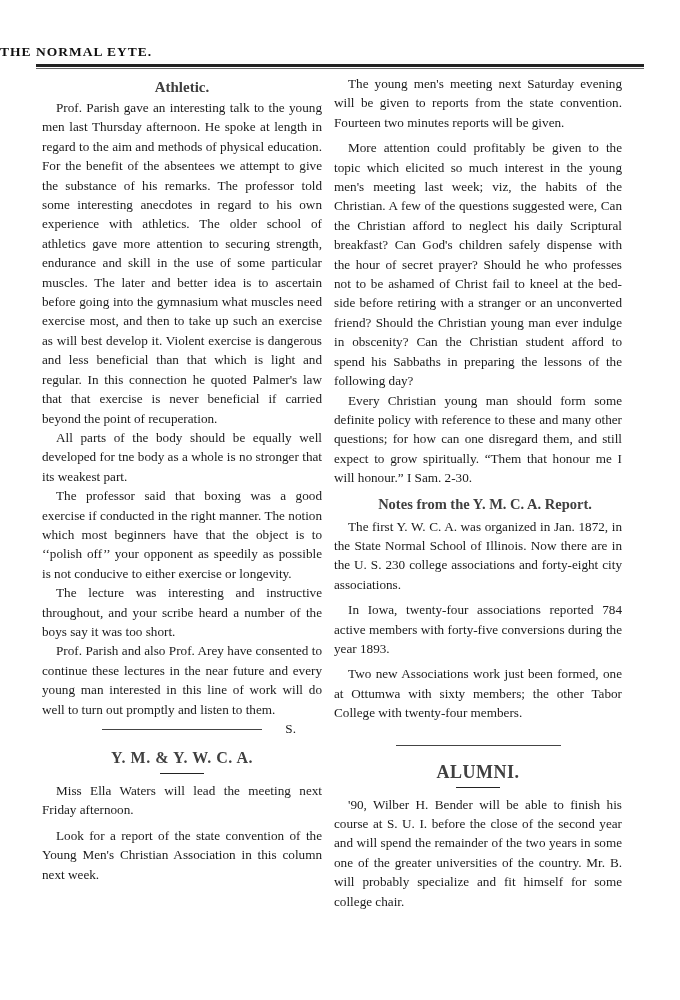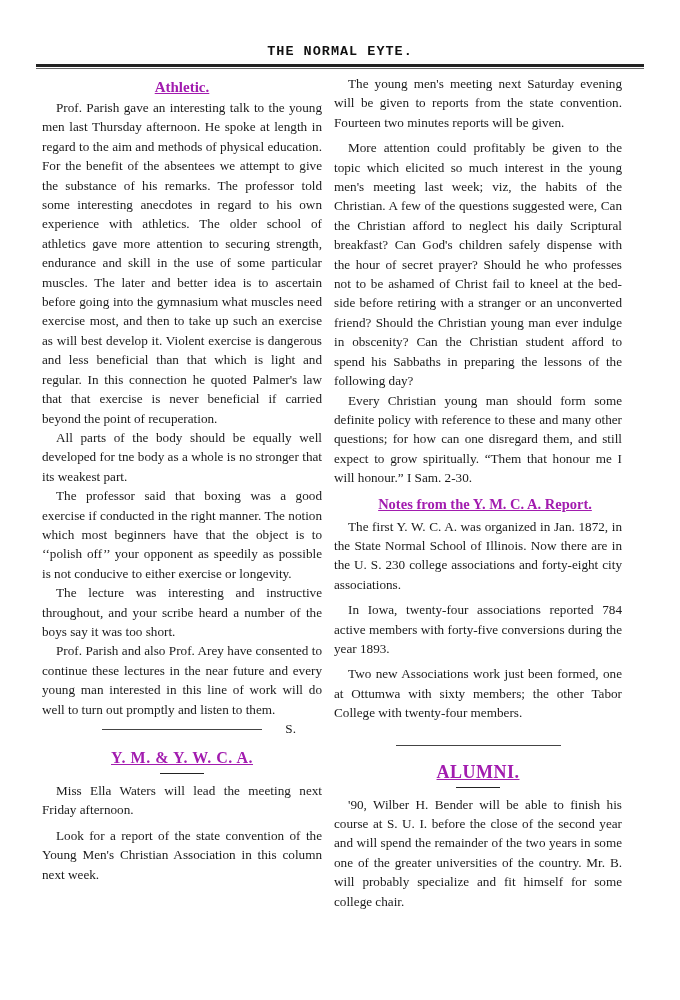--- a/index.html
+++ b/index.html
@@ -2,42 +2,42 @@
 <html><head>
   <meta charset="utf-8">
   <style>
     html, body { margin: 0; padding: 0; background: #ffffff; }
     body {
       width: 680px; height: 1000px; position: relative; overflow: hidden;
       font-family: "DejaVu Serif", "Liberation Serif", serif;
       color: #1a1a1a;
     }
     .masthead {
-      position: absolute; left: 0; top: 44px; width: 680px; text-align: center;
-      font-family: Liberation Mono, monospace; font-weight: bold; font-size: 13.5px;
+      position: absolute; left: 0; top: 44px; width: 680px; 
+      font-family: Liberation Serif, serif; font-weight: bold; font-size: 13.5px;
       letter-spacing: 1px; color: #111;
     }
     .rule-thick {
       position: absolute; left: 36px; top: 64px; width: 608px; height: 3px; background: #222;
     }
     .rule-thin {
       position: absolute; left: 36px; top: 68px; width: 608px; height: 1px; background: #666;
     }
     .col {
       position: absolute; top: 74px; width: 280px;
       font-family: "Liberation Serif", serif; font-size: 13.2px; line-height: 19.4px;
       text-align: justify;
     }
     .col.left { left: 42px; }
     .col.right { left: 334px; width: 288px; }
     .col p { margin: 0; text-indent: 14px; }
     .col p.gap { margin-top: 6px; }
     h2.section {
       margin: 0; text-align: center; font-family: "Liberation Serif", serif;
-      font-weight: bold; color: #a21caf; text-decoration: underline;
+      font-weight: bold; color: #404040;
     }
     h2.athletic { font-size: 15px; line-height: 22px; margin-top: 2px; }
     h2.ymca { font-size: 16px; line-height: 24px; letter-spacing: 0.5px; }
     h2.notes { font-size: 14.5px; line-height: 22px; text-align: center; padding-left: 14px; margin: 5px 0 2px; }
     h2.alumni { font-size: 18px; line-height: 24px; letter-spacing: 0.5px; }
     .short-rule { width: 44px; height: 1px; background: #222; margin: 3px auto 7px; }
     .sep-rule { height: 1px; background: #444; margin: 12px auto 16px; }
     .sig { float: right; padding-right: 26px; }
   </style>
 </head>

